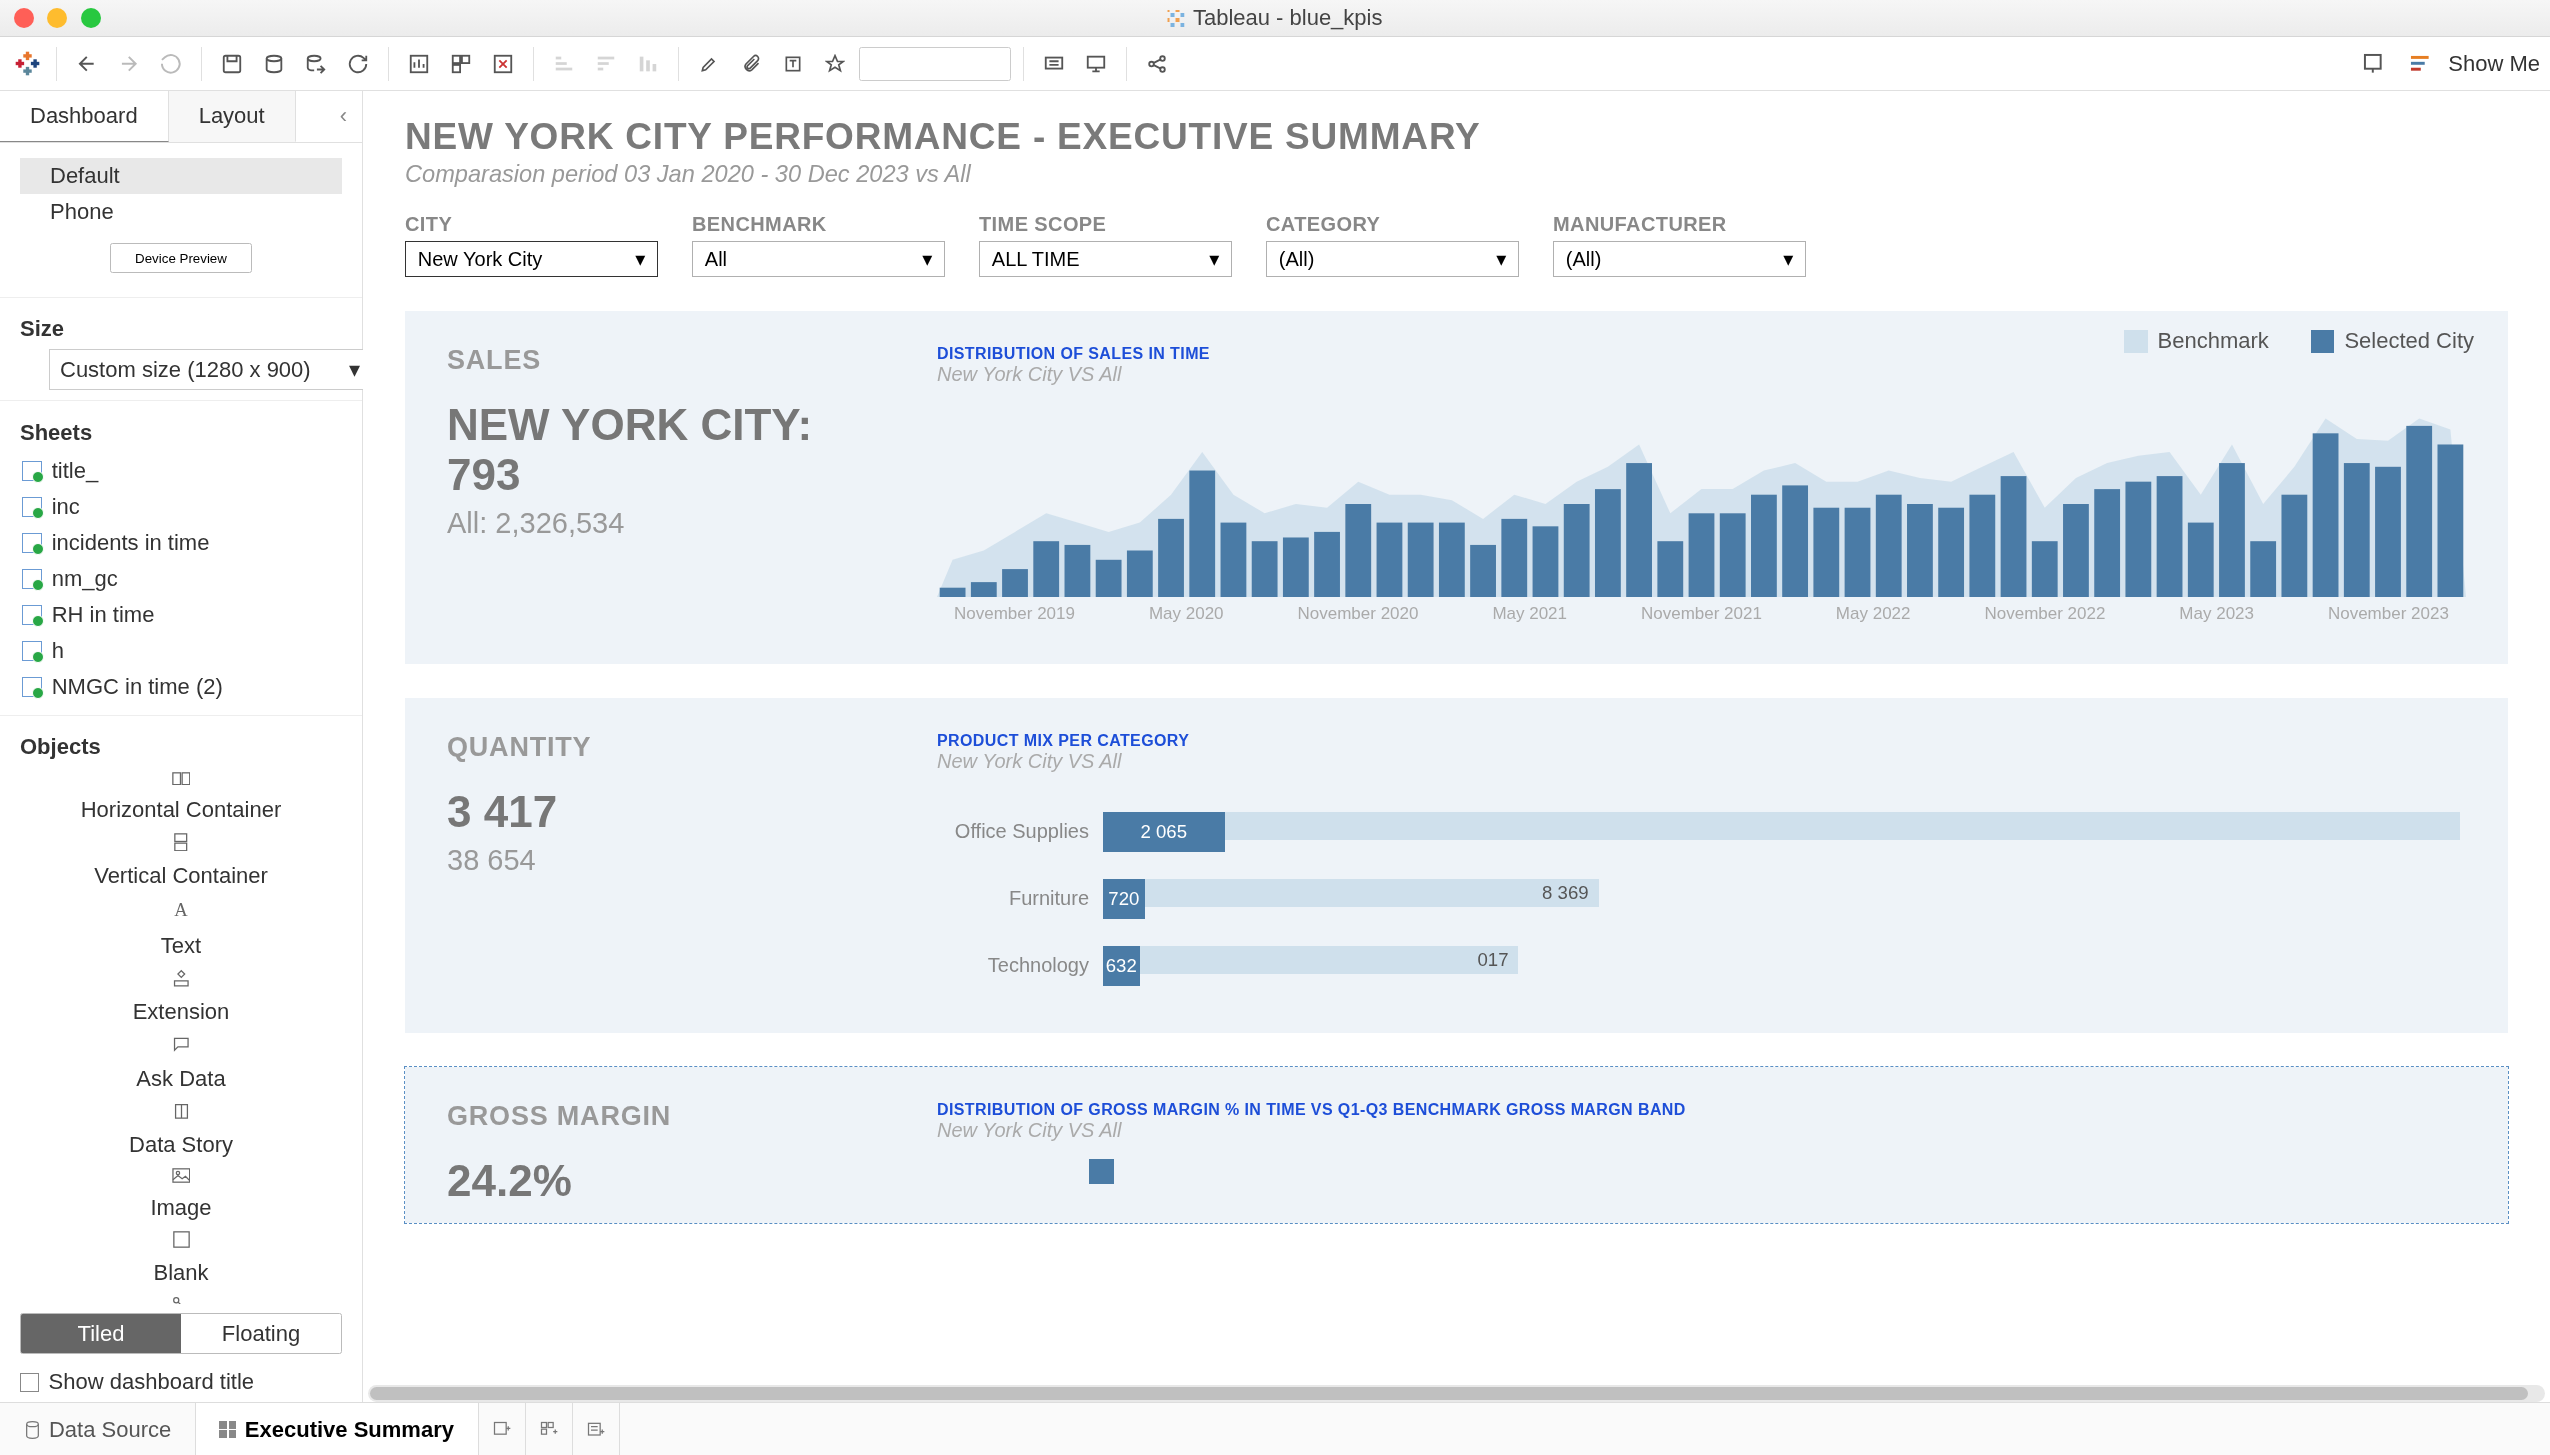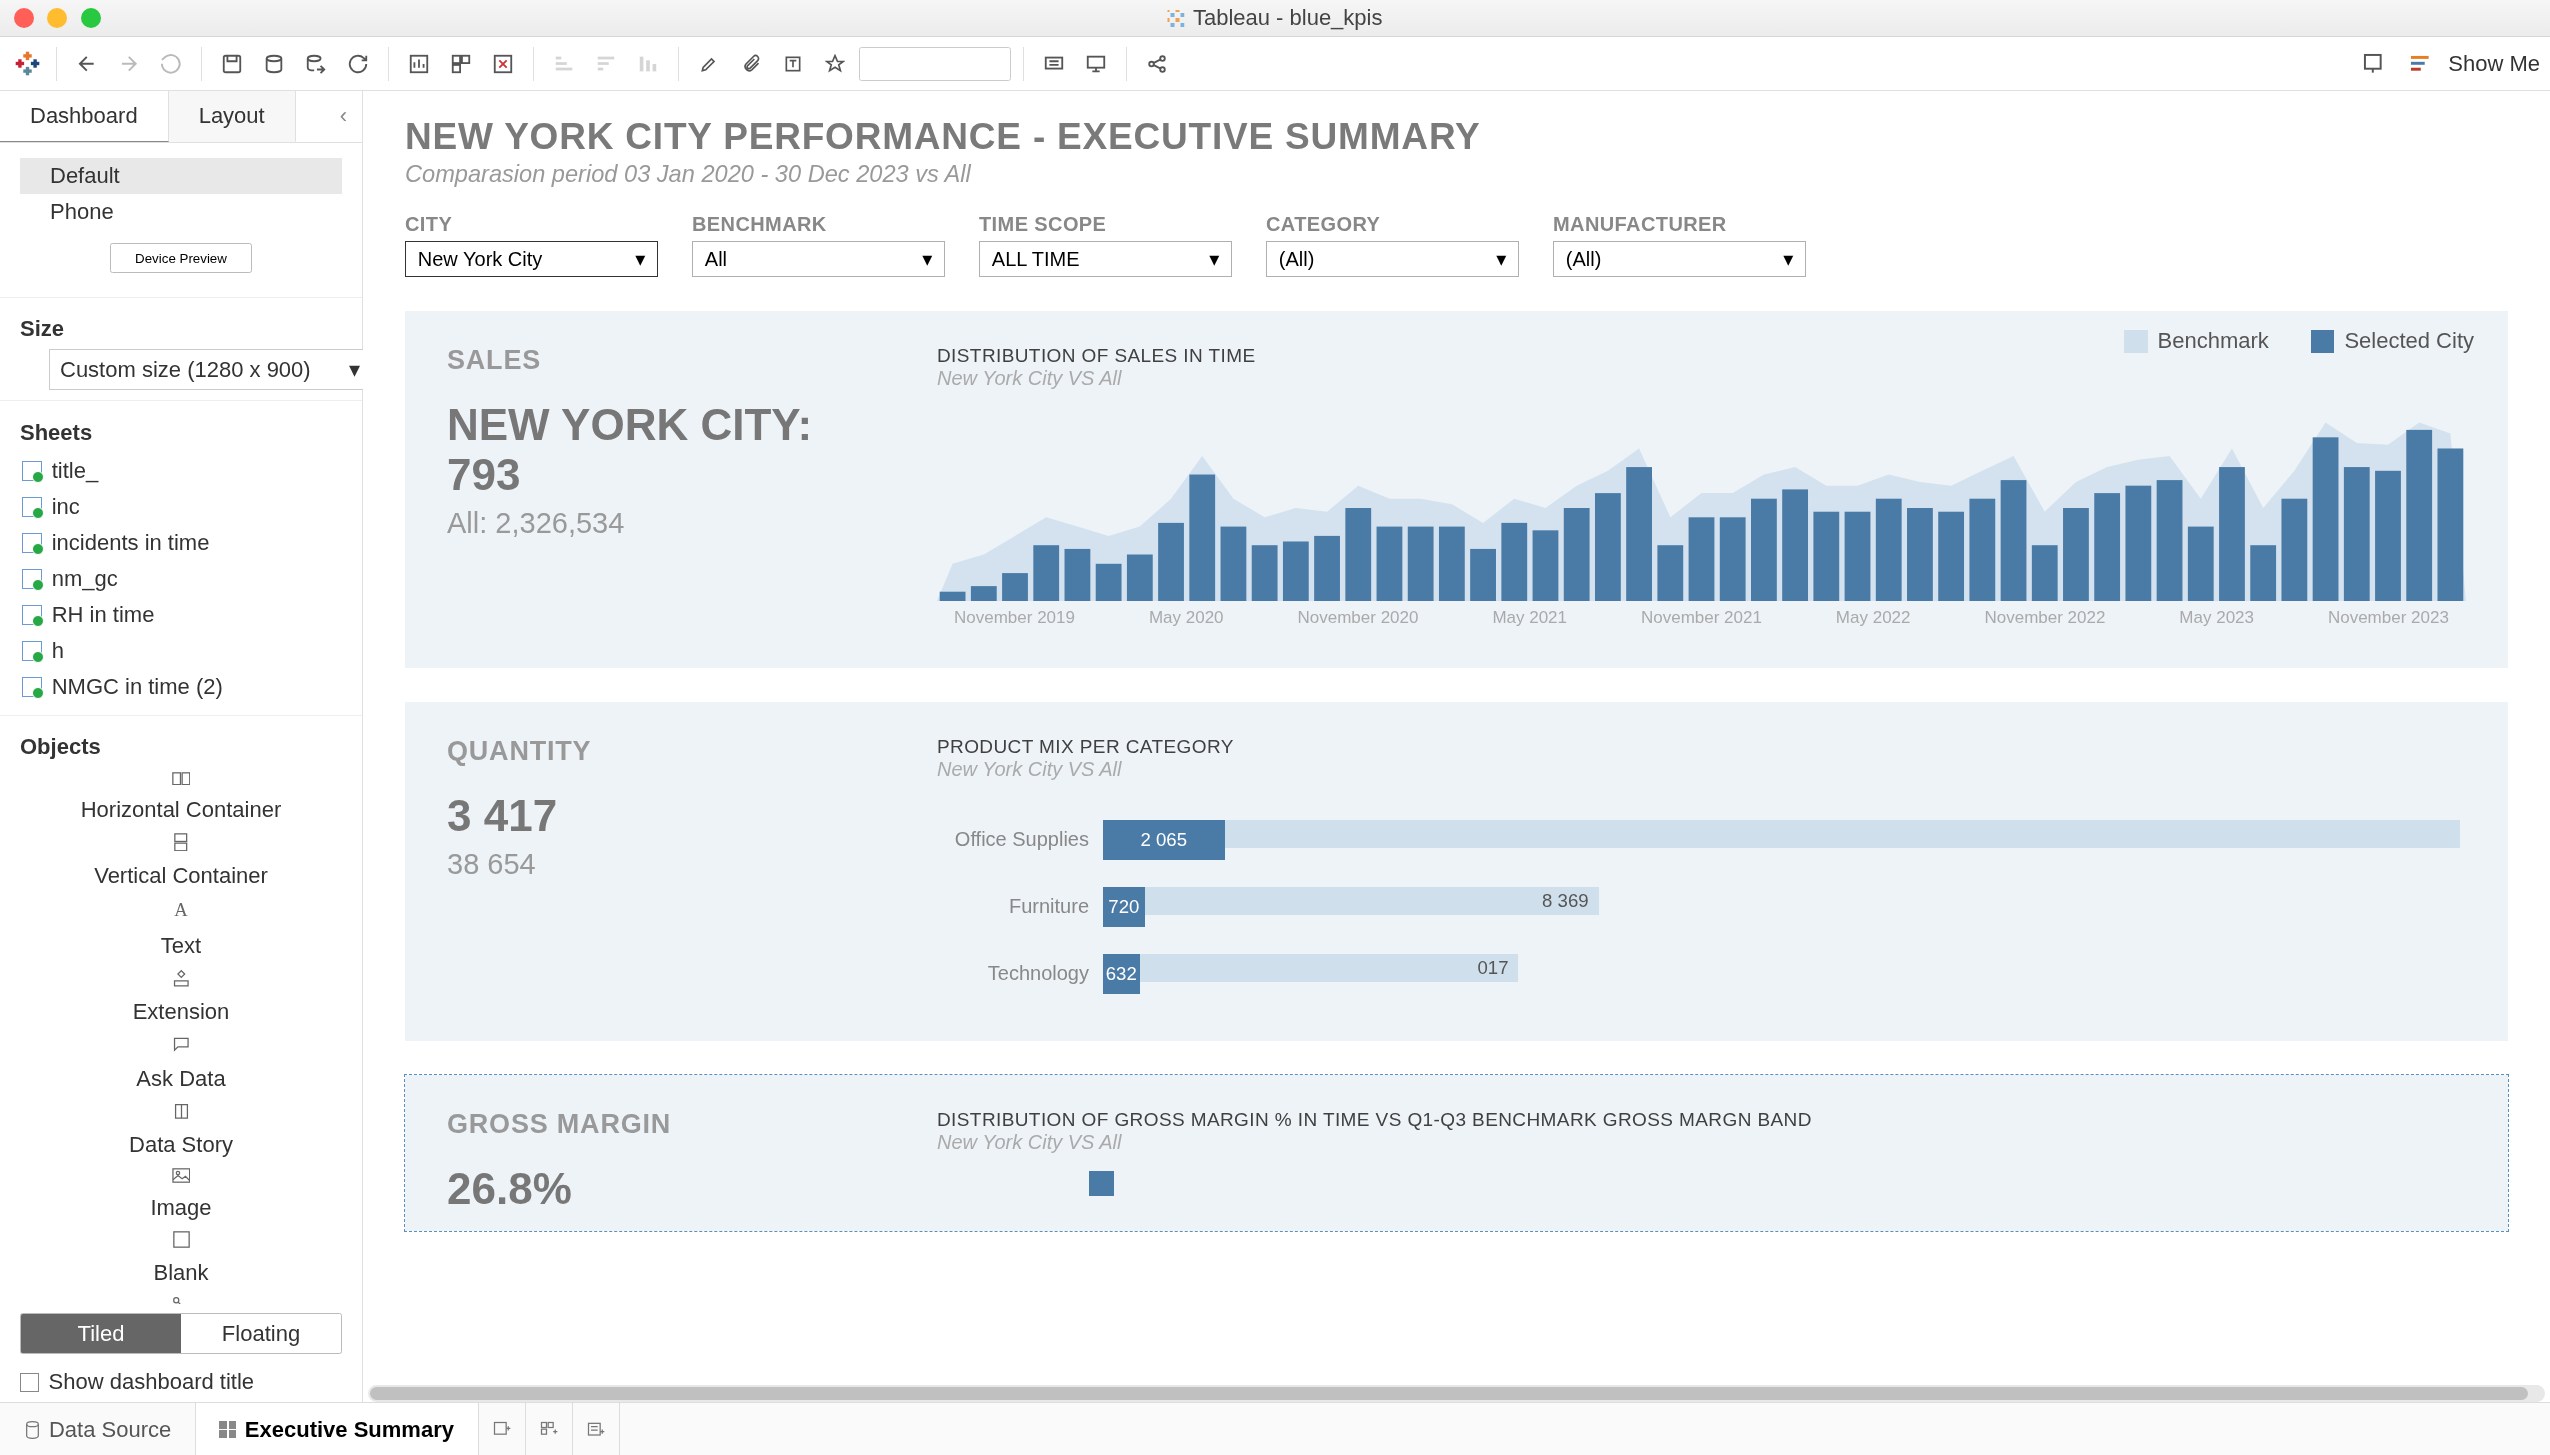--- a/index.html
+++ b/index.html
@@ -55,21 +55,21 @@
 .filter { display:flex; flex-direction:column; gap:5px;}
 .filter-label { font-size:20px; font-weight:600; color:#888; letter-spacing:0.4px;}
 .filter-select { border:0.8px solid #b0b0b0; padding:5px 11.8px; min-width:253px; background:#fff; display:flex; justify-content:space-between; align-items:center; font-size:20px; cursor:pointer;}
 .filter-select.highlighted { border-color:#333;}
 .card { background:#eef3f8; margin-top:34px; padding:34px 42px; display:flex; gap:51px; position:relative;}
 .card-left { width:439px; flex-shrink:0;}
 .card-label { font-size:27px; font-weight:600; color:#999; letter-spacing:0.8px;}
 .big-stat { font-size:44px; font-weight:700; color:#777; margin-top:23.6px;}
 .sub-stat { font-size:29px; color:#999; margin-top:6.7px;}
 .card-right { flex:1; }
-.chart-title { font-size:19px; font-weight:400; color:#404040; letter-spacing:0.4px;}
+.chart-title { font-size:16px; font-weight:700; color:#1d4ed8; letter-spacing:0.4px;}
 .chart-sub { font-size:20px; font-style:italic; color:#aaa;}
 .legend { position:absolute; top:17px; right:34px; display:flex; gap:42px; font-size:22px; color:#555;}
 .legend-item { display:flex; align-items:center; gap:10px;}
 .swatch { width:23.6px; height:23.6px;}
 .chart-area { margin-top:25px; height:219px; position:relative;}
 .bars-svg { width:100%; height:186px;}
 .x-labels { display:flex; justify-content:space-between; font-size:17px; color:#aaa; margin-top:6.7px; padding:0 17px;}
 .hbar-area { margin-top:25px;}
 .hbar-row { display:flex; align-items:center; height:67px; gap:13.5px;}
 .hbar-label { width:152px; text-align:right; font-size:20px; color:#888;}
@@ -584,21 +584,21 @@
                     <div class="hbar-fg" style="width:2.7478260869565214%">632</div>
                   </div>
                 </div>
               </div>
           </div>
         </div>
 
         <div class="card selected" style="padding-bottom:17px;">
           <div class="card-left">
             <div class="card-label">GROSS MARGIN</div>
-            <div class="big-stat">26.8%</div>
+            <div class="big-stat">24.2%</div>
           </div>
           <div class="card-right">
             <div class="chart-title">DISTRIBUTION OF GROSS MARGIN % IN TIME VS Q1-Q3 BENCHMARK GROSS MARGN BAND</div>
             <div class="chart-sub">New York City VS All</div>
             <div style="margin-top:17px;">
                 <div style="width:25px;height:25px;background:#4a7ba6;margin-left:152px;"></div>
               </div>
           </div>
         </div>
       </div>

